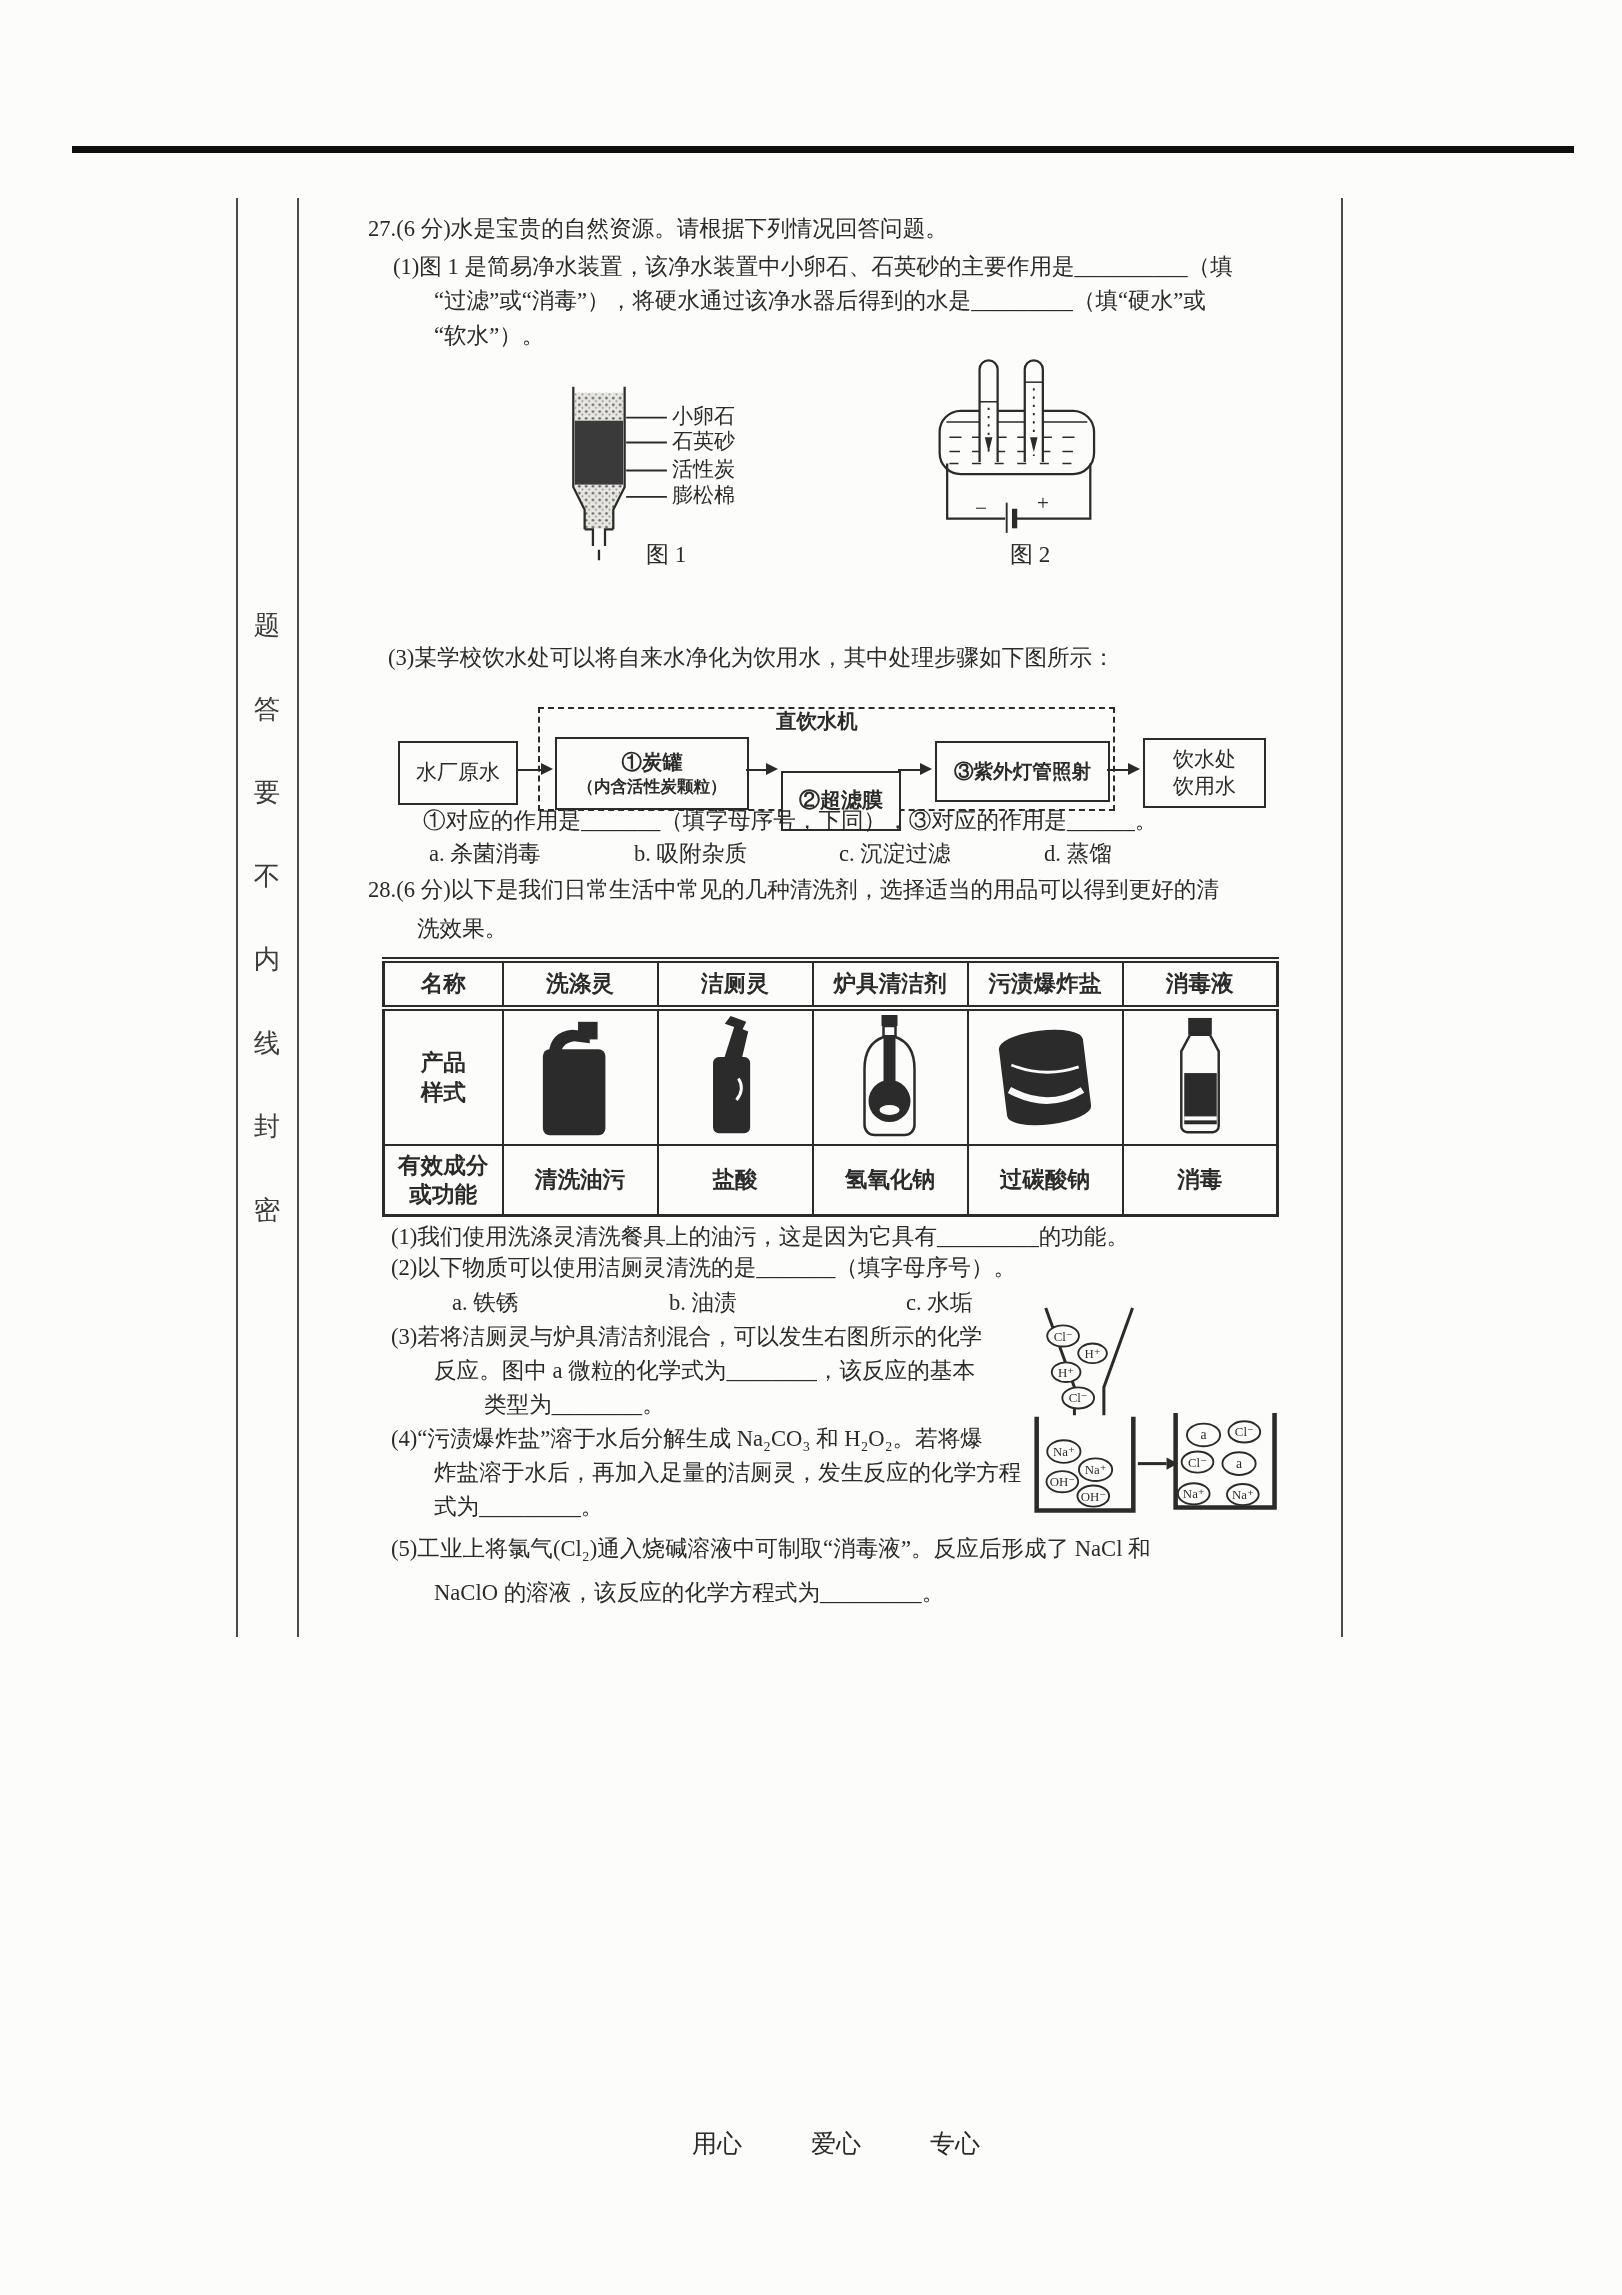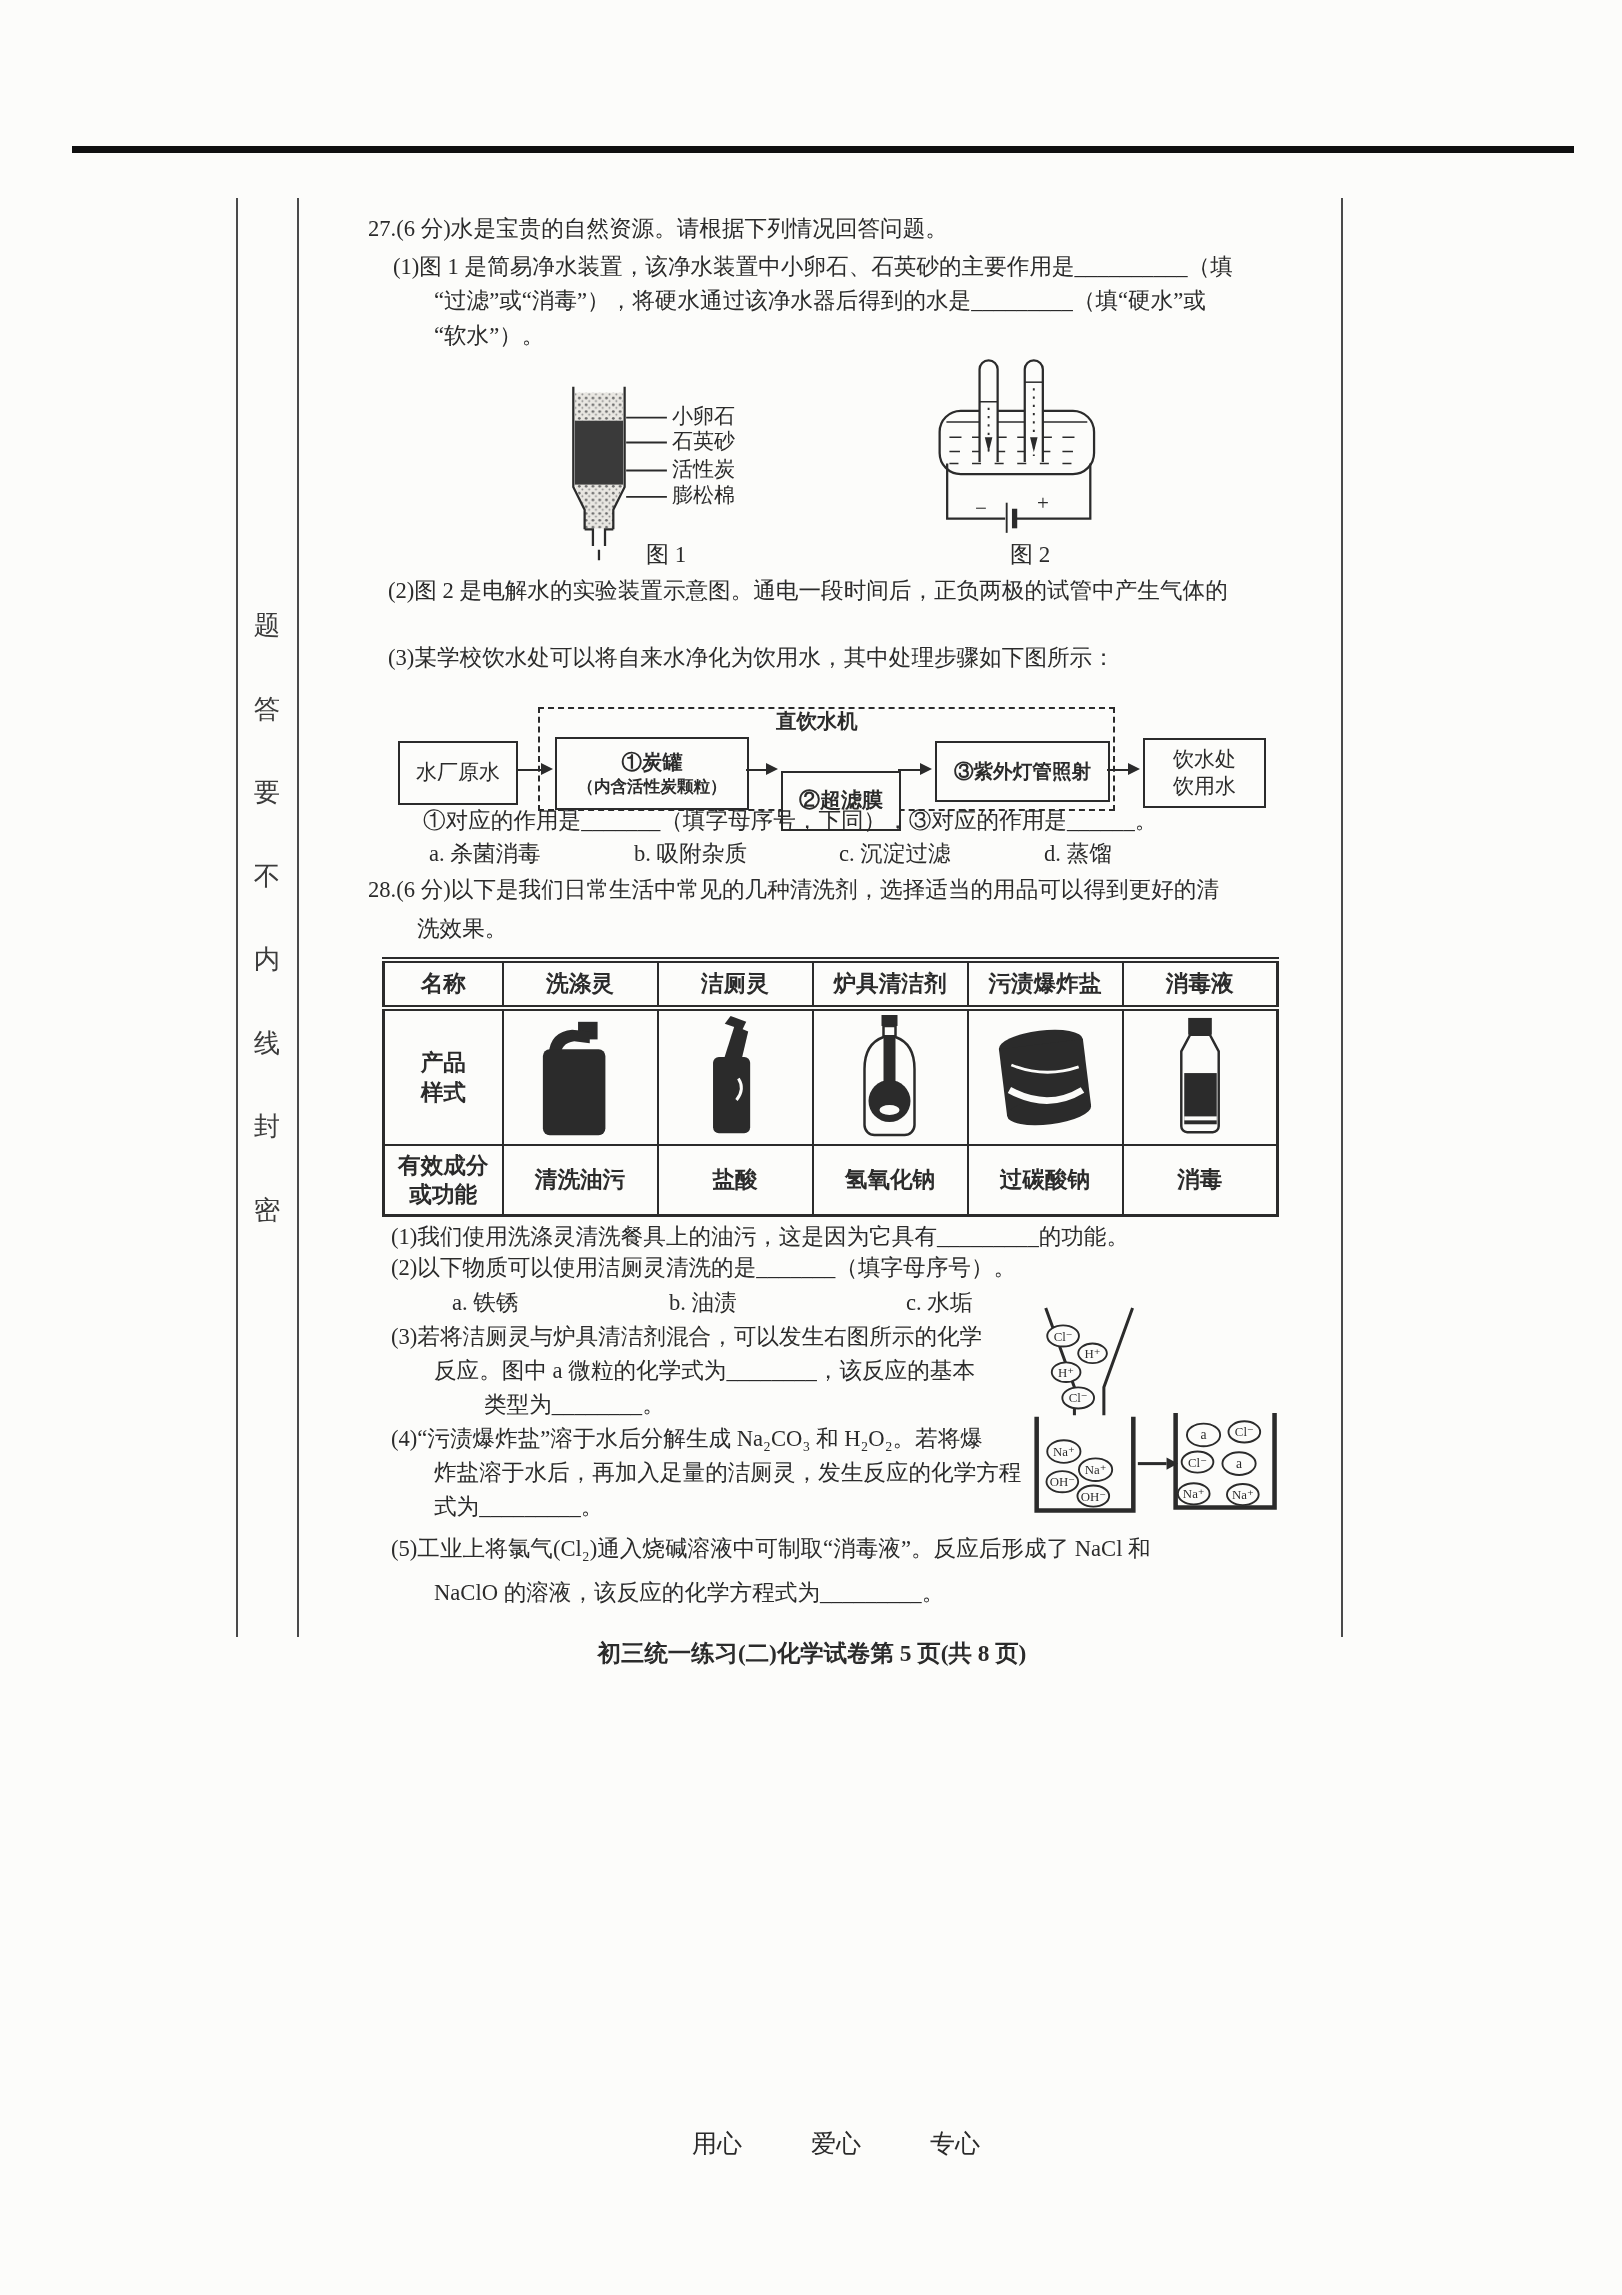--- a/index.html
+++ b/index.html
@@ -95,21 +95,20 @@
     <polygon points="75,125 85,125 80,145" fill="#2b2b2b"></polygon>
     <polygon points="135,125 145,125 140,145" fill="#2b2b2b"></polygon>
     <path d="M25 160 V233 H102 M116 233 H215 V160" fill="none" stroke="#2b2b2b" stroke-width="3"></path>
     <line x1="104" y1="212" x2="104" y2="252" stroke="#2b2b2b" stroke-width="2.5"></line>
     <rect x="111" y="220" width="7" height="26" fill="#2b2b2b"></rect>
     <text x="70" y="228" font-size="28" text-anchor="middle">−</text>
     <text x="152" y="222" font-size="28" text-anchor="middle">+</text>
   </svg>
   <div class="t cap" style="left:1010px;top:542px;">图 2</div>
 
-  <div class="t" style="left:388px;top:578px;">(2)图 2 是电解水的实验装置示意图。通电一段时间后，正负两极的试管中产生气体的</div>
   <div class="t" style="left:388px;top:645px;">(3)某学校饮水处可以将自来水净化为饮用水，其中处理步骤如下图所示：</div>
 
   <div class="dashedbox" style="left:538px;top:707px;width:573px;height:100px;"></div>
   <div class="t b" style="left:776px;top:710px;font-size:20.4px;">直饮水机</div>
   <div class="box" style="left:398px;top:741px;width:116px;height:60px;font-size:21px;">
     <div>水厂原水</div>
   </div>
   <div class="box" style="left:555px;top:737px;width:190px;height:69px;">
     <div style="font-size:20.4px;font-weight:bold;">①炭罐</div>
     <div style="font-size:16.6px;font-weight:bold;">（内含活性炭颗粒）</div>
@@ -274,21 +273,20 @@
         <ellipse cx="291" cy="255" rx="21" ry="14"></ellipse>
     </g>
     <text x="239" y="182" font-size="18" text-anchor="middle">a</text>
     <text x="293" y="178" font-size="17" text-anchor="middle">Cl⁻</text>
     <text x="231" y="218" font-size="17" text-anchor="middle">Cl⁻</text>
     <text x="286" y="220" font-size="18" text-anchor="middle">a</text>
     <text x="226" y="260" font-size="17" text-anchor="middle">Na⁺</text>
     <text x="291" y="261" font-size="17" text-anchor="middle">Na⁺</text>
   </svg>
 
-  <div class="footerline">初三统一练习(二)化学试卷第 5 页(共 8 页)</div>
   <div class="motto">
     <span>用心</span>
     <span>爱心</span>
     <span>专心</span>
   </div>
 
 </div>
 
 
 </body></html>

